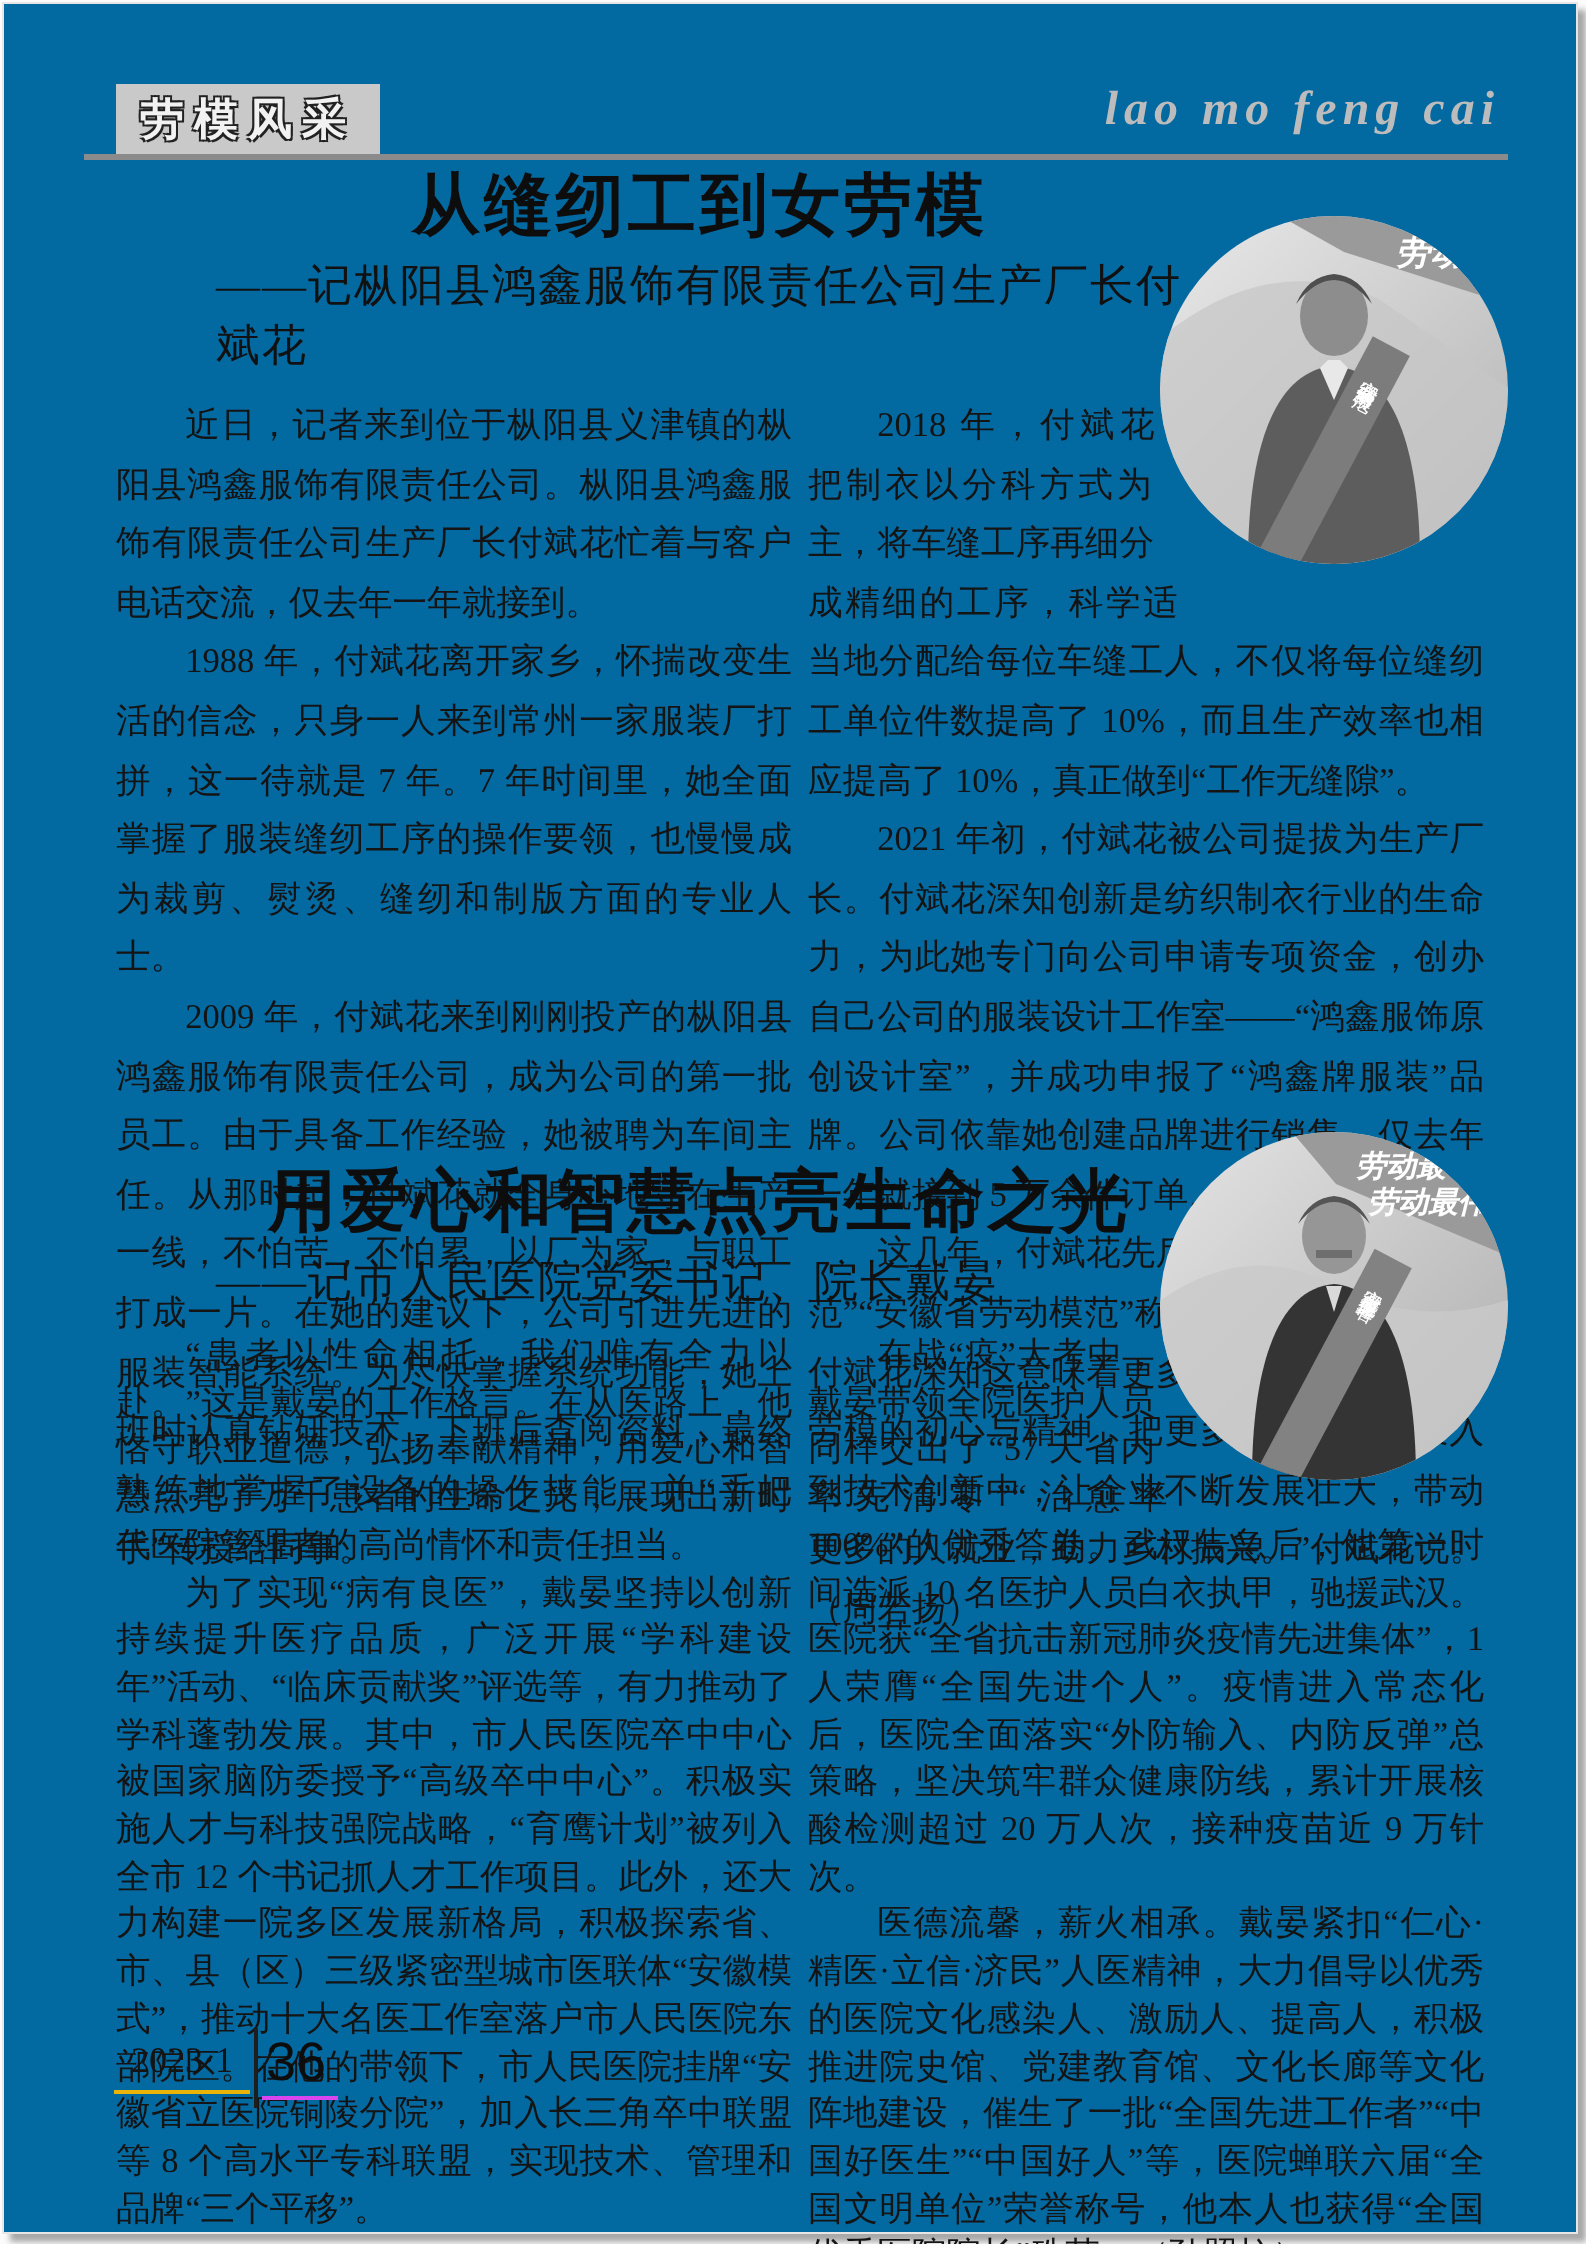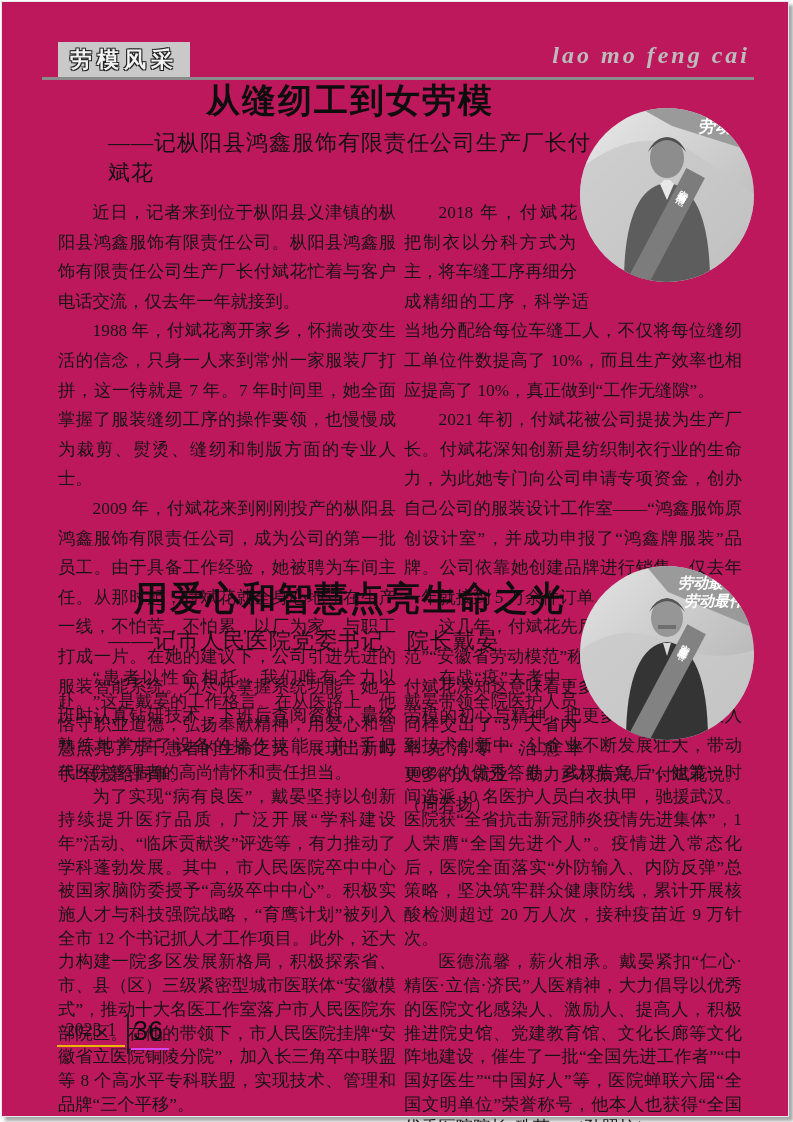--- a/index.html
+++ b/index.html
@@ -1,18 +1,18 @@
 <!DOCTYPE html>
 <html><head>
 <meta charset="utf-8">
 <style>
   html,body { margin:0; padding:0; background:#fbfbfb; }
   body { width:793px; height:1122px; overflow:hidden;
          font-family:"Liberation Serif", serif; }
-  .page { position:relative; width:786px; height:1114px; background:#be185d;
+  .page { position:relative; width:786px; height:1114px; background:#0369a1;
           margin:1px 0 0 1px; border:1px solid #e6e6e6;
           box-shadow:4px 4px 3px #a8a8a8; color:#141414; }
 
   
   .section-box { position:absolute; left:56px; top:40px; background:#c9c9c9;
                  padding:3px 12px 4px 12px; font-size:22px; font-weight:bold;
                  letter-spacing:5px; color:#f2f2f2;
                  text-shadow:-1px -1px 0 #222,1px -1px 0 #222,-1px 1px 0 #222,1px 1px 0 #222;
                  font-family:"Liberation Sans",sans-serif; }
   .pinyin { position:absolute; right:38px; top:40px; font-size:24px; font-weight:bold;
@@ -20,21 +20,21 @@
             font-family:Liberation Serif, serif; }
   .header-rule { position:absolute; left:40px; top:75px; width:712px; height:3px;
                  background:#8b8b8b; }
 
   
   .article { position:absolute; left:56px; width:684px; }
   .article-1 { top:80px; }
   .article-2 { top:578px; }
   .article .title { margin:0 150px 0 50px; text-align:center; font-size:34px;
                     line-height:42px; font-weight:bold; letter-spacing:2px;
-                    font-family:Liberation Mono, monospace; color:#0d0d0d; }
+                    font-family:Liberation Sans, sans-serif; color:#0d0d0d; }
   .article .subtitle { margin:4px 150px 0 50px; font-size:22px;
                        line-height:30px; letter-spacing:1px; color:#111; }
   .cols { display:flex; gap:8px; margin-top:10px; }
   .col { width:338px; font-size:17.3px; text-align:justify; }
   .article-1 .col { line-height:29.6px; }
   .article-2 .col { line-height:23.7px; }
   .col p { margin:0; text-indent:2em; }
 
   
   .photo-float { float:right; width:174px; height:174px; border-radius:50%;

